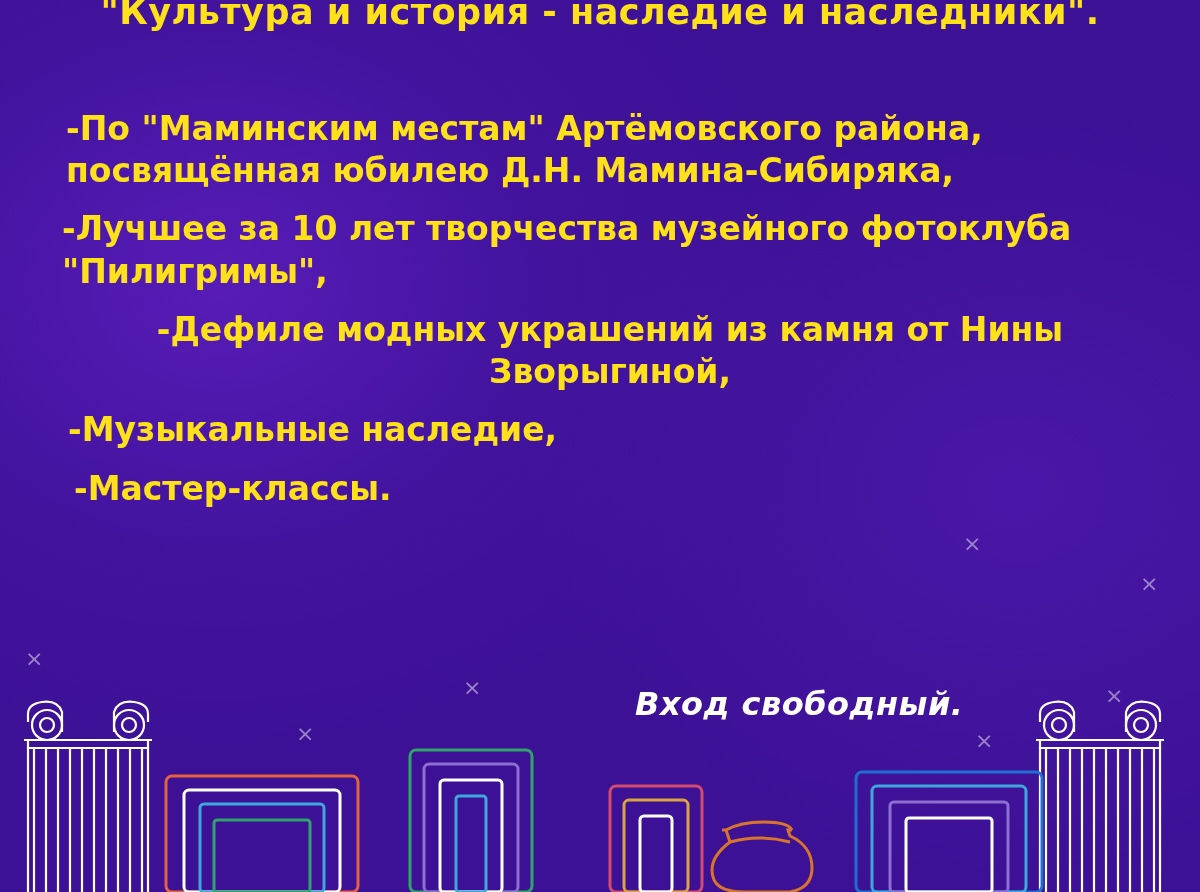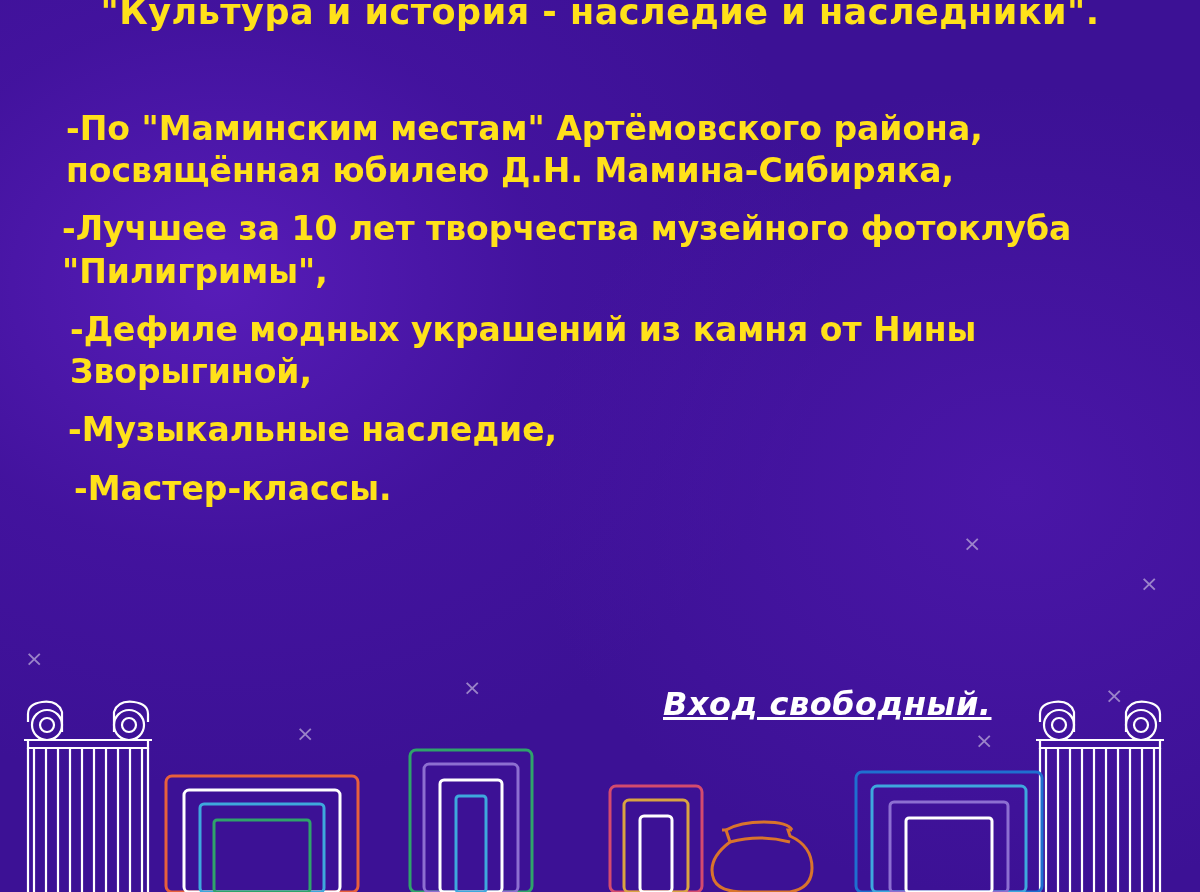--- a/index.html
+++ b/index.html
@@ -62,34 +62,33 @@
     color: #ffe11a;
     font-size: 33px;
     font-weight: bold;
     line-height: 1.28;
     margin-bottom: 16px;
     white-space: pre-line;
   }
   .item.i0 { margin-left: 6px; }
   .item.i1 { margin-left: 2px; margin-top: 10px; }
   .item.i2 { margin-left: 6px; margin-top: 16px; }
-  .item.i3 { margin-left: 10px; margin-top: 0; }
+  .item.i3 { margin-left: 10px; margin-top: 0; text-align: center; }
   .item.i4 { margin-left: 8px; margin-top: 14px; }
   .item.i5 { margin-left: 14px; margin-top: 1px; }
 
   .entry-free {
     position: absolute;
-    left: 663px;
+    left: 635px;
     top: 685px;
     color: #ffffff;
     font-size: 32px;
     font-weight: bold;
     font-style: italic;
     letter-spacing: 0.5px;
-    text-decoration: underline;
   }
 
   
   .sparkle {
     position: absolute;
     color: #b9a9d8;
     font-size: 22px;
     opacity: 0.75;
     line-height: 1;
   }

